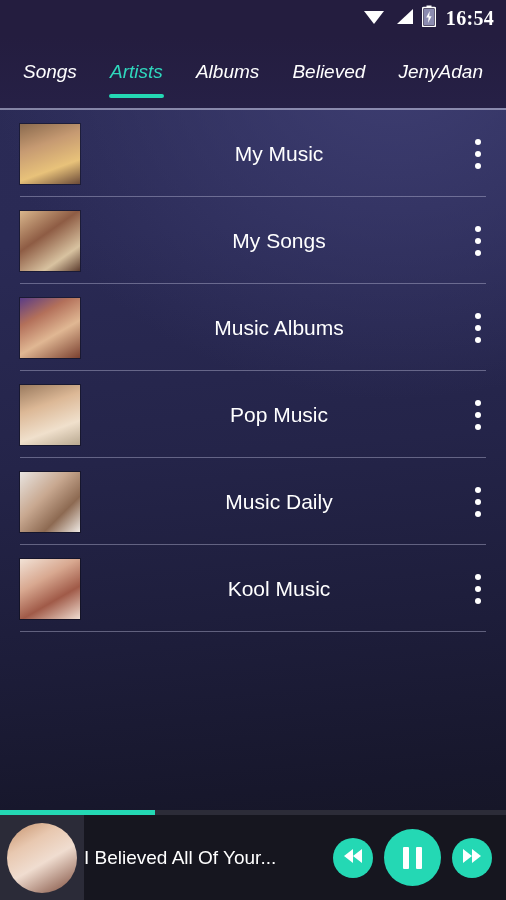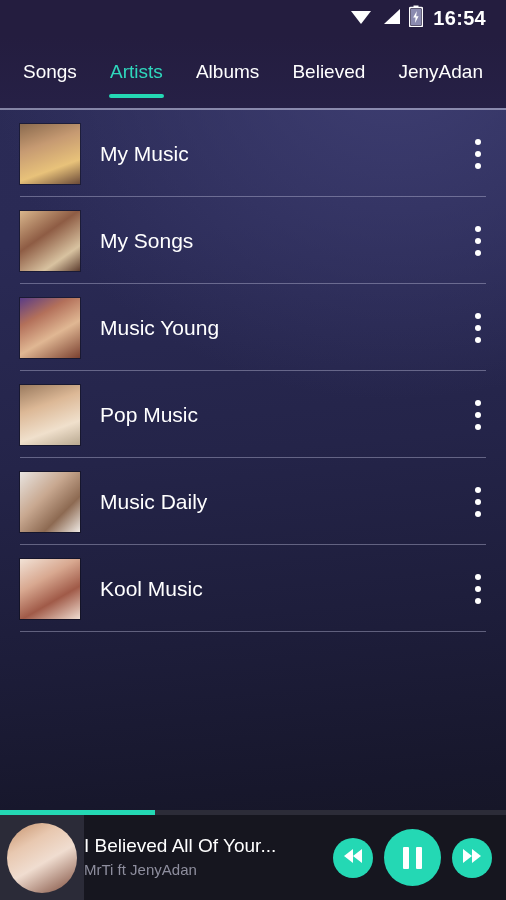--- a/index.html
+++ b/index.html
@@ -15,55 +15,56 @@
     background:
       radial-gradient(ellipse 560px 480px at 78% 6%, #3e3e72 0%, rgba(62,62,114,0) 72%),
       linear-gradient(175deg, #2b2b56 0%, #2a2a55 26%, #242449 50%, #1d1d3a 70%, #17172c 86%, #14141f 100%);
   }
 
   
   .statusbar {
     position:absolute; top:0; left:0; width:506px; height:36px;
     background:#241d3f;
     display:flex; align-items:center; justify-content:flex-end;
-    padding-right:20px; gap:7px;
+    padding-right:12px; gap:7px;font-family:Liberation Serif, serif;
   }
   .sb-icon { display:block; }
   .sb-time {
     color:#ffffff; font-size:20px; font-weight:bold;
     letter-spacing:.3px; line-height:1; margin-left:3px;
   }
 
   
   .tabbar {
     position:absolute; top:36px; left:0; width:506px; height:72px;
     background:linear-gradient(180deg,#241d3f 0%,#262046 100%);
     display:flex; align-items:center; justify-content:space-between;
     padding:0 14px;
   }
   .tab {
     position:relative; height:72px;
     display:flex; align-items:center; justify-content:center;
-    padding:0 9px; cursor:pointer;
+    padding:0 9px; cursor:pointer;font-style:italic;
   }
   .tab-label { font-size:19px; color:#ffffff; white-space:nowrap; }
   .tab.active .tab-label { color:#2fd8bd; }
   .tab.active::after {
     content:""; position:absolute; bottom:10px; left:8px; right:8px;
     height:4px; border-radius:2px; background:#24d8b4;
   }
   .tabbar-divider {
     position:absolute; top:108px; left:0; width:506px; height:2px;
     background:rgba(205,205,230,.55);
   }
 
   
   .list {
     position:absolute; top:110px; left:0; width:506px; height:700px;
     overflow:hidden;
+    text-align:center;
   }
   .list-item {
     position:relative;
     height:87px;
     display:flex; align-items:center;
     cursor:pointer;
   }
   .list-item::after {
     content:""; position:absolute; bottom:0; left:20px; right:20px;
     height:1px; background:rgba(190,190,220,.42);
@@ -199,21 +200,21 @@
       <div class="item-title">My Songs</div>
       <div class="overflow">
           <i></i>
           <i></i>
           <i></i>
         </div>
     </div>
 
     <div class="list-item">
       <div class="thumb" style="background-image:linear-gradient(150deg,#5a3c86 0%,#b3705a 30%,#e0b793 60%,#7a4030 100%);"></div>
-      <div class="item-title">Music Young</div>
+      <div class="item-title">Music Albums</div>
       <div class="overflow">
           <i></i>
           <i></i>
           <i></i>
         </div>
     </div>
 
     <div class="list-item">
       <div class="thumb" style="background-image:linear-gradient(160deg,#9a7a5e 0%,#dcb896 35%,#f0e0cc 70%,#b8a890 100%);"></div>
       <div class="item-title">Pop Music</div>
@@ -254,21 +255,20 @@
     </div>
 
     <div class="player-body">
 
       <div class="art-panel">
         <div class="art" style="background-image:linear-gradient(150deg,#c4906a 0%,#e8c8b0 30%,#f0ddd0 55%,#7a4838 100%);"></div>
       </div>
 
       <div class="track-meta">
         <div class="track-title">I Believed All Of Your...</div>
-        <div class="track-artist">MrTi ft JenyAdan</div>
       </div>
 
       <div class="controls">
 
         <div class="ctrl ctrl-sm">
           <span>
             <svg width="22" height="18" viewBox="0 0 22 18">
               <path d="M11 2 L11 16 L2 9 Z" fill="#ffffff"></path>
               <path d="M20 2 L20 16 L11 9 Z" fill="#ffffff"></path>
             </svg>

